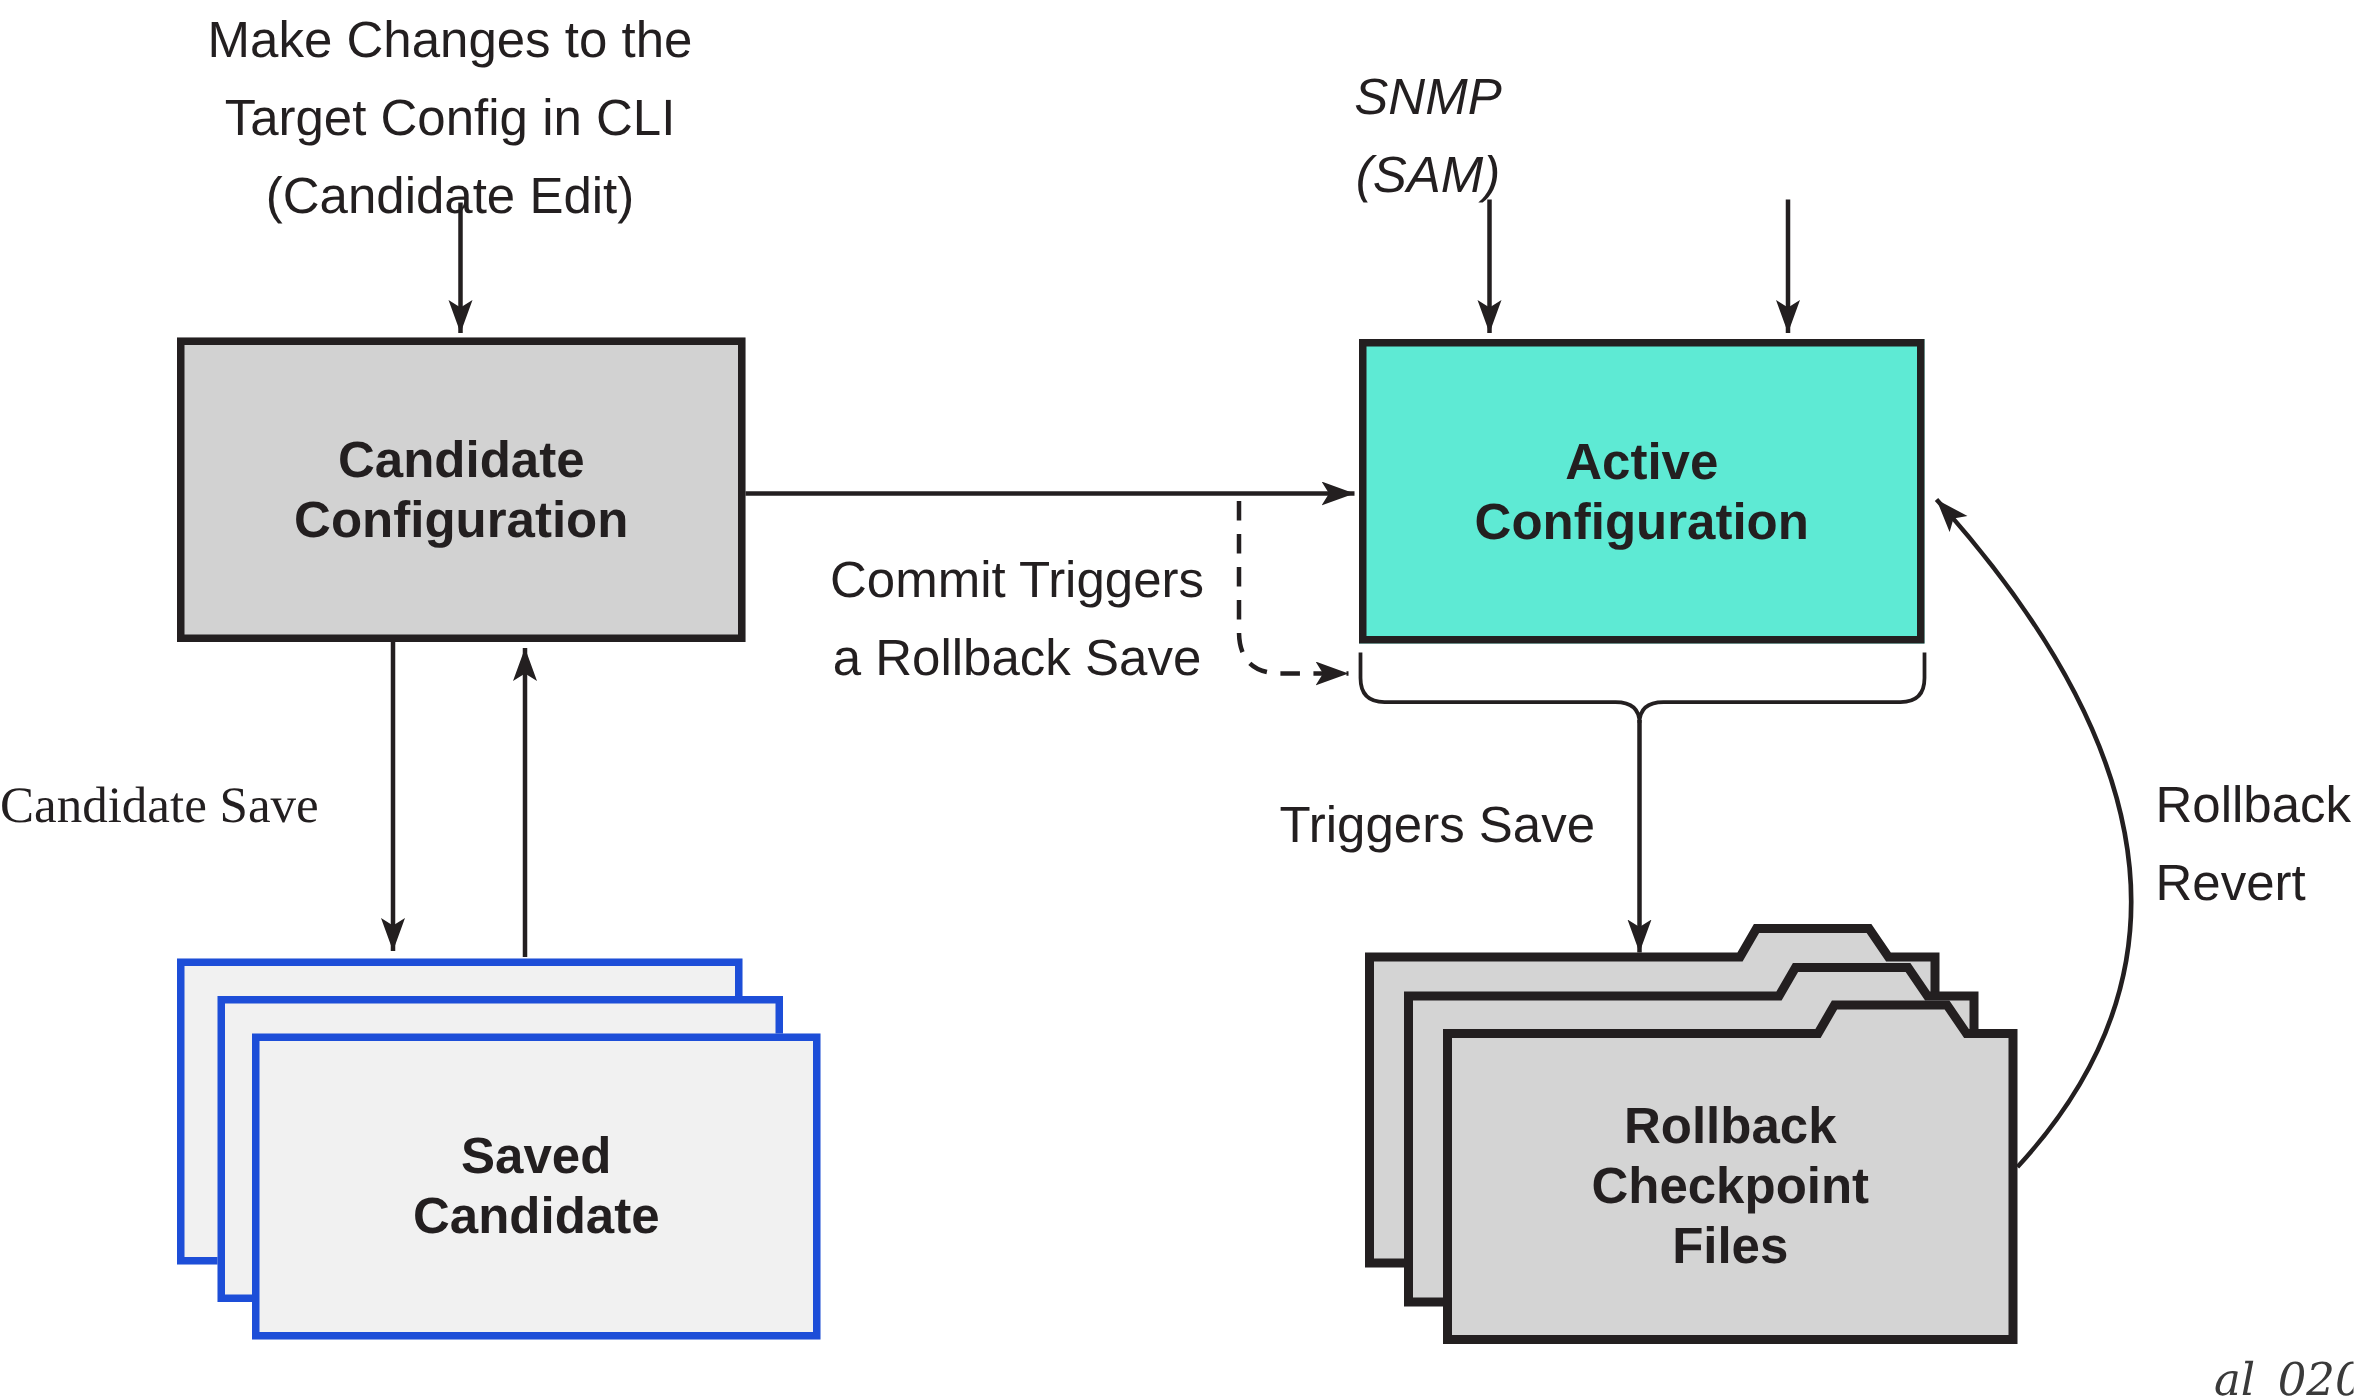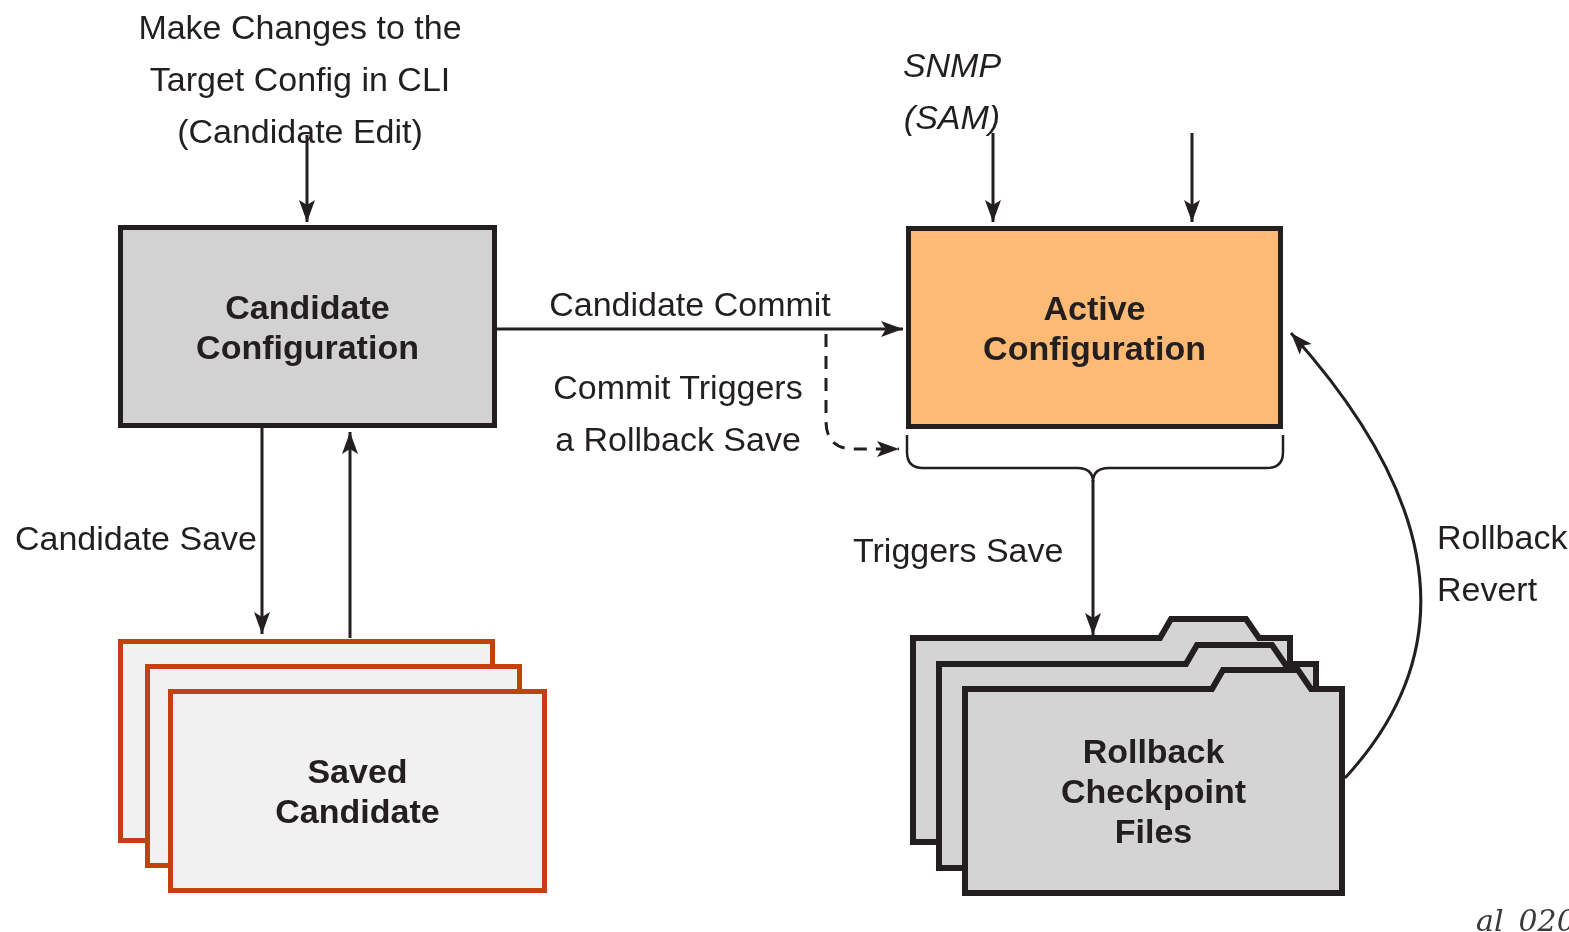--- a/index.html
+++ b/index.html
@@ -4,51 +4,51 @@
 <style>
   html,body{margin:0;padding:0;}
   body{font-family:"Liberation Sans",sans-serif;background:#ffffff;}
   .canvas{position:relative;width:1569px;height:932px;background:#ffffff;overflow:hidden;}
   .overlay{position:absolute;left:0;top:0;width:1569px;height:932px;z-index:2;pointer-events:none;}
   .node{position:absolute;border:5px solid #231f20;box-sizing:border-box;display:flex;
         align-items:center;justify-content:center;text-align:center;font-weight:bold;
         font-size:34px;line-height:40px;color:#231f20;white-space:pre-line;z-index:1;}
   .box-candidate{left:118px;top:225px;width:379px;height:203px;}
   .box-active{left:906px;top:226px;width:377px;height:203px;}
-  .sheet{position:absolute;width:377px;height:204px;border:5px solid #c2410c;box-sizing:border-box;z-index:1;}
+  .sheet{position:absolute;width:377px;height:204px;border:5px solid #1d4ed8;box-sizing:border-box;z-index:1;}
   .sheet-back{left:118px;top:639px;}
   .sheet-mid{left:145px;top:664px;}
   .sheet-front{left:168px;top:689px;width:379px;display:flex;align-items:center;justify-content:center;
         text-align:center;font-weight:bold;font-size:34px;line-height:40px;color:#231f20;white-space:pre-line;}
   .folder-title{position:absolute;left:965px;top:689px;width:377px;height:204px;z-index:3;
         display:flex;align-items:center;justify-content:center;text-align:center;font-weight:bold;
         font-size:34px;line-height:40px;color:#231f20;white-space:pre-line;}
   .lbl{position:absolute;font-size:34px;line-height:52px;color:#231f20;white-space:pre-line;z-index:3;}
   .lbl-center{text-align:center;}
   .lbl-make{left:115px;top:1px;width:370px;}
   .lbl-snmp{left:862px;top:39px;width:180px;font-style:italic;}
   .lbl-cli{left:1092px;top:0px;width:200px;}
   .lbl-commit{left:540px;top:278px;width:300px;}
   .lbl-triggers{left:528px;top:361px;width:300px;}
-  .lbl-save{left:15px;top:512px;}
+  .lbl-save{left:0;top:512px;font-family:Liberation Serif, serif;}
   .lbl-load{left:363px;top:512px;}
   .lbl-rbsave{left:853px;top:524px;}
   .lbl-revert{left:1437px;top:511px;}
   .lbl-figid{left:1476px;top:895px;font-family:"DejaVu Serif",serif;font-style:italic;font-size:30px;color:#3a3a3a;}
   .stroke{stroke:#231f20;fill:none;}
 </style>
 </head>
 <body>
 
 <div class="canvas">
 
   <div class="node box-candidate" style="background: rgb(210, 210, 210);">Candidate
 Configuration</div>
 
-  <div class="node box-active" style="background: #fdba74;">Active
+  <div class="node box-active" style="background: #5eead4;">Active
 Configuration</div>
 
   <div class="sheet sheet-back" style="background: rgb(241, 241, 241);"></div>
   <div class="sheet sheet-mid" style="background: rgb(241, 241, 241);"></div>
   <div class="sheet sheet-front" style="background: rgb(241, 241, 241);">Saved
 Candidate</div>
 
   <svg class="overlay" viewBox="0 0 1569 932">
     <defs>
       <marker id="ah" markerUnits="userSpaceOnUse" markerWidth="26" markerHeight="18" refX="22" refY="8" orient="auto">
@@ -77,21 +77,20 @@
 
   <div class="folder-title">Rollback
 Checkpoint
 Files</div>
 
   <div class="lbl lbl-center lbl-make">Make Changes to the
 Target Config in CLI
 (Candidate Edit)</div>
   <div class="lbl lbl-center lbl-snmp">SNMP
 (SAM)</div>
-  <div class="lbl lbl-center lbl-commit">Candidate Commit</div>
   <div class="lbl lbl-center lbl-triggers">Commit Triggers
 a Rollback Save</div>
   <div class="lbl lbl-save">Candidate Save</div>
   <div class="lbl lbl-rbsave">Triggers Save</div>
   <div class="lbl lbl-revert">Rollback
 Revert</div>
   <div class="lbl lbl-figid">al_0202</div>
 
 </div>
 

